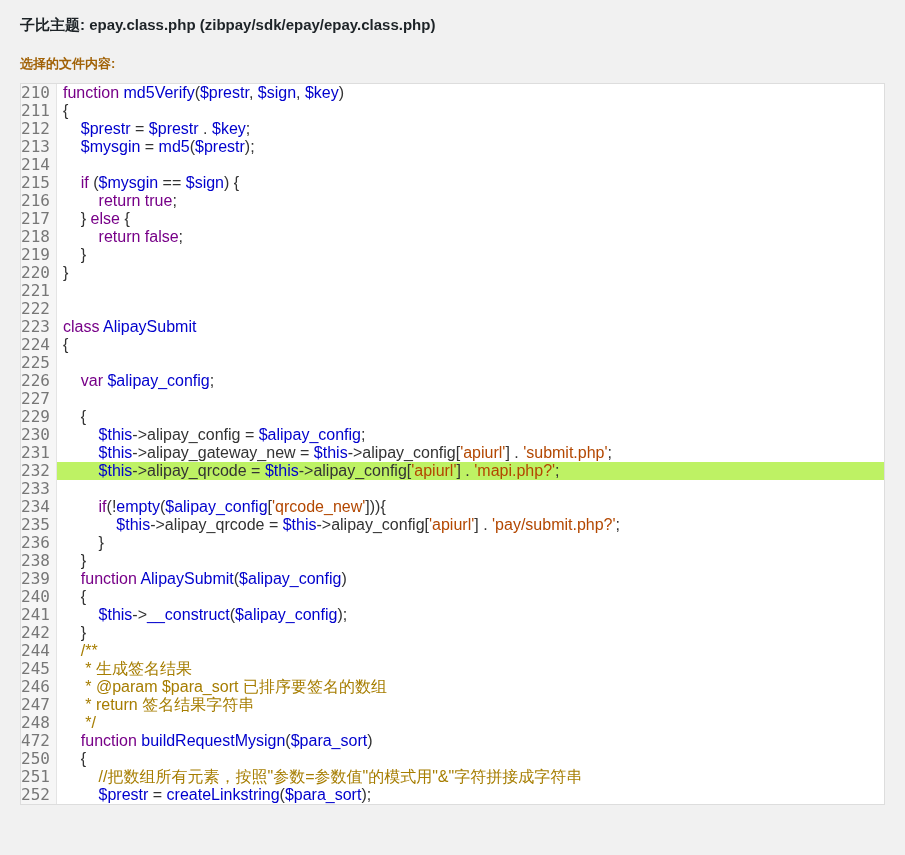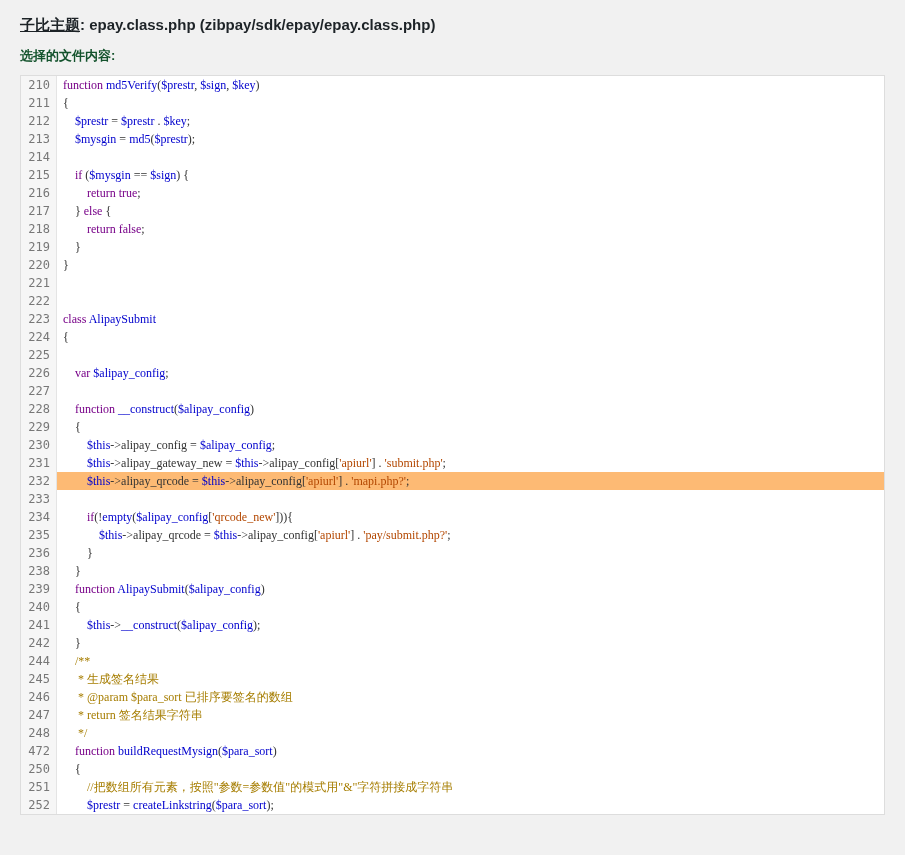--- a/index.html
+++ b/index.html
@@ -1,26 +1,26 @@
 <!DOCTYPE html>
 <html><head>
 <meta charset="utf-8">
 <style>
 * { margin: 0; padding: 0; box-sizing: border-box; }
 body { font-family: -apple-system, BlinkMacSystemFont, "Segoe UI", sans-serif; background: #f1f1f1; font-size: 13px; color: #1d2327; }
 .wrap { padding: 12px 20px; }
 .header { padding: 4px 0 10px; }
 .header h2 { font-size: 15px; font-weight: 600; color: #1d2327; }
-.header h2 .label { font-weight: 700; text-decoration: underline; }
-.subheader { font-size: 13px; font-weight: 700; color: #14532d; margin: 2px 0 10px; }
+.header h2 .label { font-weight: 700; }
+.subheader { font-size: 13px; font-weight: 700; color: #a16207; margin: 10px 0 10px; }
 .editor { background: #fff; border: 1px solid #ddd; overflow-x: auto; }
 .line { display: flex; align-items: stretch; min-height: 18px; }
-.line.hl { background: #fdba74; }
-.gutter { width: 36px; min-width: 36px; text-align: right; padding: 0 6px 0 0; color: #777; background: #f6f6f6; border-right: 1px solid #e4e4e4; font-family: Consolas, Menlo, monospace; font-size: 12px; line-height: 18px; user-select: none; }
-.code { padding: 0 6px; font-family: Liberation Serif, serif; font-size: 12px; line-height: 18px; white-space: pre; color: #333; flex: 1; }
+.line.hl { background: #bef264; }
+.gutter { width: 36px; min-width: 36px; text-align: right; padding: 0 6px 0 0; color: #777; background: #f6f6f6; border-right: 1px solid #e4e4e4; font-family: Consolas, Menlo, monospace; font-size: 16px; line-height: 18px; user-select: none; }
+.code { padding: 0 6px; font-family: Liberation Sans, sans-serif; font-size: 16px; line-height: 18px; white-space: pre; color: #333; flex: 1; }
 .kw { color: #708; }
 .fn { color: #0000cd; }
 .var { color: #0000cd; }
 .str { color: #b34700; }
 .op { color: #333; }
 .cmt { color: #a67d00; }
 .pn { color: #333; }
 </style>
 </head>
 <body>
@@ -97,24 +97,20 @@
         <div class="gutter">225</div>
         <div class="code"> </div>
       </div>
       <div class="line">
         <div class="gutter">226</div>
         <div class="code"><span>    </span><span class="kw">var</span><span> </span><span class="var">$alipay_config</span><span class="pn">;</span></div>
       </div>
       <div class="line">
         <div class="gutter">227</div>
         <div class="code"> </div>
-      </div>
-      <div class="line">
-        <div class="gutter">228</div>
-        <div class="code"><span>    </span><span class="kw">function</span><span> </span><span class="fn">__construct</span><span class="pn">(</span><span class="var">$alipay_config</span><span class="pn">)</span></div>
       </div>
       <div class="line">
         <div class="gutter">229</div>
         <div class="code"><span>    </span><span class="pn">{</span></div>
       </div>
       <div class="line">
         <div class="gutter">230</div>
         <div class="code"><span>        </span><span class="var">$this</span><span class="op">-&gt;</span><span>alipay_config </span><span class="op">=</span><span> </span><span class="var">$alipay_config</span><span class="pn">;</span></div>
       </div>
       <div class="line">

